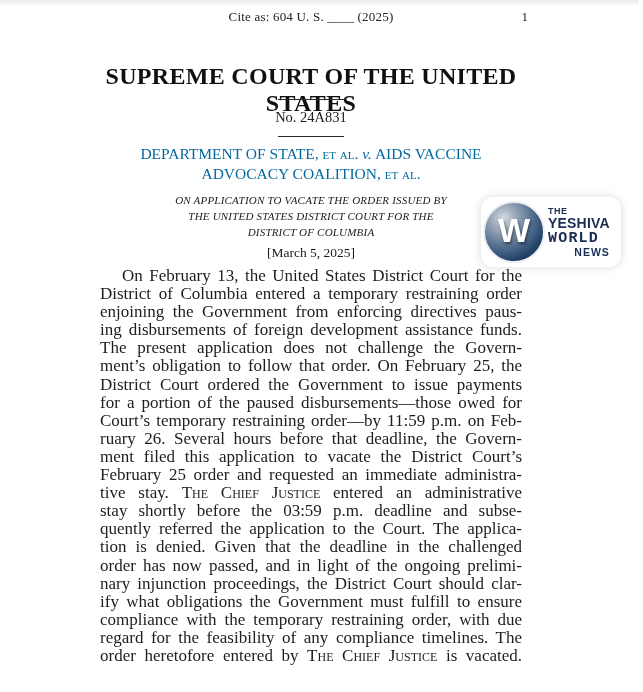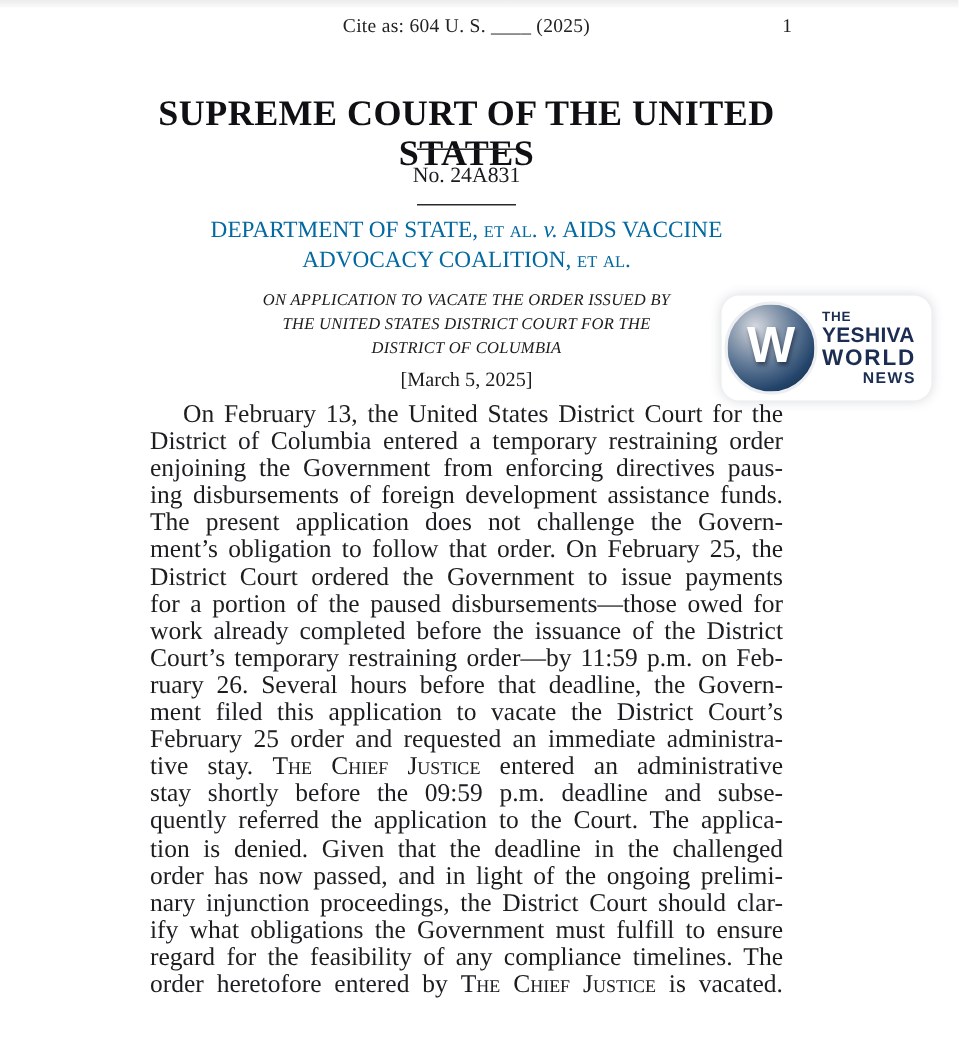--- a/index.html
+++ b/index.html
@@ -41,21 +41,21 @@
   .ywn-circle{width:58px;height:58px;border-radius:50%;flex:0 0 auto;margin-left:2px;
     background:radial-gradient(circle at 32% 26%, #d6dae1 0%, #9aa7b8 22%, #5f7896 45%, #24456b 72%, #0b1e36 100%);
     border:2px solid #eceef2;
     display:flex;align-items:center;justify-content:center;}
   .ywn-w{color:#ffffff;font-weight:700;font-size:34px;line-height:1;
     transform:translateY(-2px);text-shadow:1px 2px 3px rgba(5,15,35,.55);}
   .ywn-text{display:flex;flex-direction:column;margin-left:3px;padding-right:6px;
     color:#1b2d52;font-weight:700;}
   .ywn-the{font-size:9px;line-height:10px;letter-spacing:.5px;}
   .ywn-yeshiva{font-size:14px;line-height:15px;letter-spacing:.2px;}
-  .ywn-world{font-size:15px;line-height:15px;letter-spacing:1.2px;}
+  .ywn-world{font-size:15px;line-height:15px;letter-spacing:1.2px;font-family:Liberation Mono, monospace;}
   .ywn-news{font-size:10.5px;line-height:12px;letter-spacing:1px;text-align:right;}
 </style>
 </head>
 <body>
 
 <div class="canvas">
 
   <div class="topstrip"></div>
 
   <div class="content">
@@ -86,32 +86,32 @@
 
     <div class="bodyblock" id="opinion-body">
         <div class="bodyline indent"><span>On February 13, the United States District Court for the</span></div>
         <div class="bodyline"><span>District of Columbia entered a temporary restraining order</span></div>
         <div class="bodyline"><span>enjoining the Government from enforcing directives paus-</span></div>
         <div class="bodyline"><span>ing disbursements of foreign development assistance funds.</span></div>
         <div class="bodyline"><span>The present application does not challenge the Govern-</span></div>
         <div class="bodyline"><span>ment’s obligation to follow that order. On February 25, the</span></div>
         <div class="bodyline"><span>District Court ordered the Government to issue payments</span></div>
         <div class="bodyline"><span>for a portion of the paused disbursements—those owed for</span></div>
-        <div class="bodyline"><span>work already completed before the issuance of the District</span></div>
         <div class="bodyline"><span>Court’s temporary restraining order—by 11:59 p.m. on Feb-</span></div>
         <div class="bodyline"><span>ruary 26. Several hours before that deadline, the Govern-</span></div>
         <div class="bodyline"><span>ment filed this application to vacate the District Court’s</span></div>
         <div class="bodyline"><span>February 25 order and requested an immediate administra-</span></div>
         <div class="bodyline"><span>tive stay. </span><span class="sc">The Chief Justice</span><span> entered an administrative</span></div>
-        <div class="bodyline"><span>stay shortly before the 09:59 p.m. deadline and subse-</span></div>
+        <div class="bodyline"><span>stay shortly before the 03:59 p.m. deadline and subse-</span></div>
         <div class="bodyline"><span>quently referred the application to the Court. The applica-</span></div>
         <div class="bodyline"><span>tion is denied. Given that the deadline in the challenged</span></div>
         <div class="bodyline"><span>order has now passed, and in light of the ongoing prelimi-</span></div>
         <div class="bodyline"><span>nary injunction proceedings, the District Court should clar-</span></div>
         <div class="bodyline"><span>ify what obligations the Government must fulfill to ensure</span></div>
+        <div class="bodyline"><span>compliance with the temporary restraining order, with due</span></div>
         <div class="bodyline"><span>regard for the feasibility of any compliance timelines. The</span></div>
         <div class="bodyline"><span>order heretofore entered by </span><span class="sc">The Chief Justice</span><span> is vacated.</span></div>
       </div>
 
   </div>
 
   <div class="ywn-logo">
     <div class="ywn-circle">
       <span class="ywn-w">W</span>
     </div>

